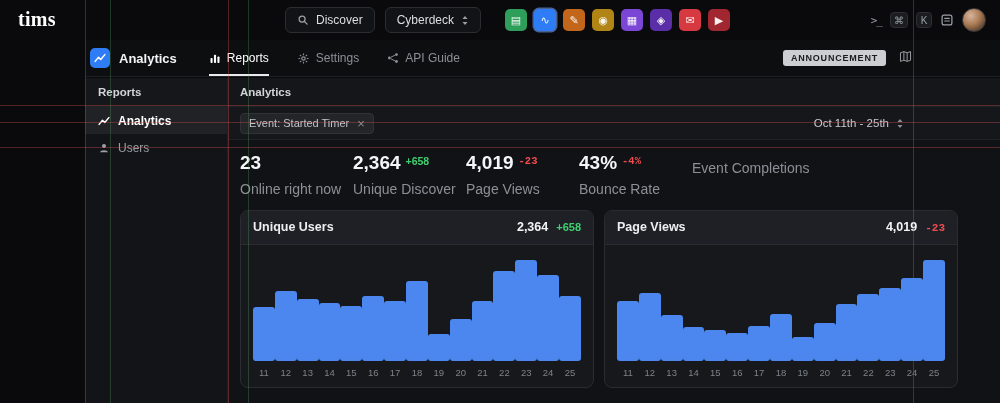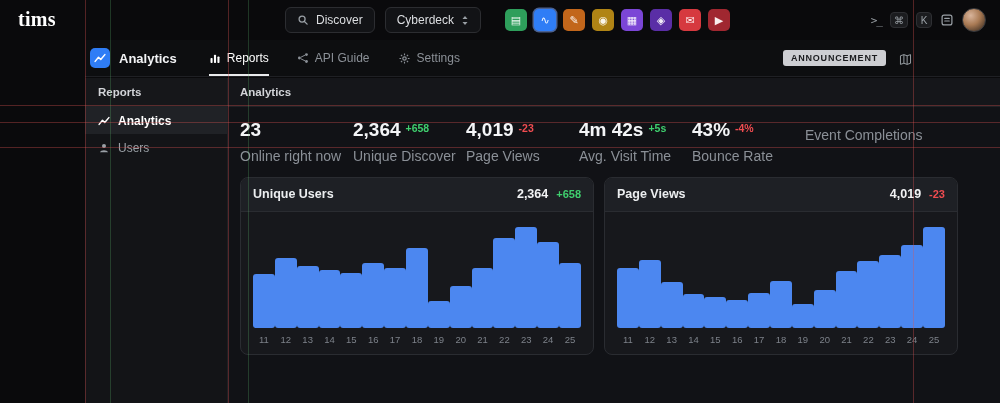--- a/index.html
+++ b/index.html
@@ -25,21 +25,21 @@
     background:radial-gradient(circle at 35% 30%,#d8b49b 0%,#a97a54 45%,#57402e 80%,#2f241b 100%);}
 
   
   .app-header{position:absolute;top:40px;left:85px;right:0;height:37px;background:#0d0e10;border-bottom:1px solid #1f2024;display:flex;align-items:center;padding-left:5px;}
   .app-tile-lg{width:20px;height:20px;border-radius:5px;background:var(--accent);display:inline-flex;align-items:center;justify-content:center;color:#fff;}
   .app-title{font-size:13px;font-weight:700;color:#f2f3f5;margin-left:9px;}
   .tabs{display:flex;gap:28px;margin-left:32px;height:100%;align-items:stretch;}
   .tab{display:flex;align-items:center;gap:6px;font-size:12px;color:#8b9097;position:relative;cursor:pointer;}
   .tab.active{color:#fff;}
   .tab.active::after{content:"";position:absolute;left:0;right:0;bottom:0;height:2px;background:#e9eaec;}
-  .header-right{margin-left:auto;margin-right:88px;display:flex;align-items:flex-end;gap:13px;border-radius:6px;}
+  .header-right{margin-left:auto;margin-right:88px;display:flex;align-items:flex-start;gap:13px;border-radius:6px;}
   .badge{background:#cdced2;color:#1a1b1e;font-size:9px;font-weight:700;letter-spacing:.8px;padding:3px 8px;border-radius:3px;cursor:pointer;}
 
   
   .sidebar{position:absolute;top:78px;left:85px;width:143px;bottom:0;background:#131417;border-right:1px solid #1f2024;}
   .panel-header{height:29px;display:flex;align-items:center;padding-left:13px;font-size:11.5px;font-weight:700;color:#d2d4d8;border-bottom:1px solid #212226;background:#16171a;}
   .side-item{height:27px;display:flex;align-items:center;gap:8px;padding-left:13px;font-size:12px;color:#9aa0a6;cursor:pointer;}
   .side-item.active{background:#202226;color:#fff;font-weight:600;}
 
   
   .main{position:absolute;top:78px;left:228px;right:0;bottom:0;background:#111216;}
@@ -51,21 +51,21 @@
   .date-range .icon{color:#8b9097;}
 
   .stats{display:flex;padding:13px 0 0 12px;}
   .stat{width:113px;}
   .stat:last-child{width:auto;}
   .stat-top{display:flex;gap:5px;align-items:flex-start;}
   .stat-value{font-size:19px;font-weight:700;color:#f4f5f7;line-height:1.1;}
   .stat-delta{font-size:10.5px;font-weight:700;margin-top:2px;}
   .stat-label{font-size:14px;color:#8b9097;margin-top:7px;white-space:nowrap;}
   .green{color:var(--green);}
-  .red{color:var(--red);}
+  .red{color:var(--red);font-family:Liberation Mono, monospace;}
 
   .charts{display:flex;gap:10px;padding:13px 0 0 12px;}
   .chart-card{width:354px;height:178px;background:#17181c;border:1px solid #2a2c31;border-radius:8px;overflow:hidden;display:flex;flex-direction:column;}
   .chart-head{height:34px;display:flex;align-items:center;padding:0 12px;background:#1e2025;border-bottom:1px solid #2a2c31;flex:0 0 auto;}
   .chart-title{font-size:12.5px;font-weight:700;color:#eceef0;}
   .chart-num{margin-left:auto;display:inline-flex;gap:8px;align-items:baseline;}
   .chart-total{font-size:12.5px;font-weight:700;color:#f2f3f5;}
   .chart-delta{font-size:11px;font-weight:700;}
   .plot{flex:1;display:flex;gap:0;padding:12px 12px 7px;}
   .col{flex:1;display:flex;flex-direction:column;min-width:0;}
@@ -144,37 +144,37 @@
             <svg width="12" height="12" viewBox="0 0 16 16">
               <rect x="2" y="8" width="2.8" height="6.5" rx="1" fill="currentColor"></rect>
               <rect x="6.6" y="3.5" width="2.8" height="11" rx="1" fill="currentColor"></rect>
               <rect x="11.2" y="6" width="2.8" height="8.5" rx="1" fill="currentColor"></rect>
             </svg>
           </span>
           <span>Reports</span>
         </div>
         <div class="tab">
           <span class="icon">
+            <svg width="13" height="13" viewBox="0 0 16 16">
+              <circle cx="8" cy="8" r="2.1" fill="none" stroke="currentColor" stroke-width="1.5"></circle>
+              <path d="M8 1.8v2.1M8 12.1v2.1M1.8 8h2.1M12.1 8h2.1M3.6 3.6l1.5 1.5M10.9 10.9l1.5 1.5M12.4 3.6l-1.5 1.5M5.1 10.9l-1.5 1.5" stroke="currentColor" stroke-width="1.4"></path>
+            </svg>
+          </span>
+          <span>Settings</span>
+        </div>
+        <div class="tab">
+          <span class="icon">
             <svg width="12" height="12" viewBox="0 0 16 16">
               <circle cx="3.2" cy="8" r="1.9" fill="currentColor"></circle>
               <circle cx="12.6" cy="3.4" r="1.9" fill="currentColor"></circle>
               <circle cx="12.6" cy="12.6" r="1.9" fill="currentColor"></circle>
               <path d="M4.9 7.1l6-3M4.9 8.9l6 3" stroke="currentColor" stroke-width="1.3" fill="none"></path>
             </svg>
           </span>
           <span>API Guide</span>
-        </div>
-        <div class="tab">
-          <span class="icon">
-            <svg width="13" height="13" viewBox="0 0 16 16">
-              <circle cx="8" cy="8" r="2.1" fill="none" stroke="currentColor" stroke-width="1.5"></circle>
-              <path d="M8 1.8v2.1M8 12.1v2.1M1.8 8h2.1M12.1 8h2.1M3.6 3.6l1.5 1.5M10.9 10.9l1.5 1.5M12.4 3.6l-1.5 1.5M5.1 10.9l-1.5 1.5" stroke="currentColor" stroke-width="1.4"></path>
-            </svg>
-          </span>
-          <span>Settings</span>
         </div>
       </nav>
     <div class="header-right">
       <span class="badge">ANNOUNCEMENT</span>
       <span class="icon tb-icon" id="map-icon">
           <svg width="13" height="13" viewBox="0 0 16 16">
             <path d="M1.8 3.4L6 2l4 1.4L14.2 2v10.6L10 14 6 12.6l-4.2 1.4zM6 2v10.6M10 3.4V14" fill="none" stroke="currentColor" stroke-width="1.2" stroke-linejoin="round"></path>
           </svg>
         </span>
     </div>
@@ -199,20 +199,35 @@
             </svg>
           </span>
           <span>Users</span>
         </div>
       </div>
   </aside>
 
   <main class="main">
     <div class="panel-header">Analytics</div>
 
+    <div class="filter-row">
+      <span class="chip">
+        <span>Event: Started Timer</span>
+        <span class="chip-x">×</span>
+      </span>
+      <span class="date-range">
+        <span>Oct 11th - 25th</span>
+        <span class="icon" id="date-sort-icon">
+            <svg width="8" height="11" viewBox="0 0 10 14">
+              <path d="M5 1.2L8.2 5H1.8z" fill="currentColor"></path>
+              <path d="M5 12.8L1.8 9h6.4z" fill="currentColor"></path>
+            </svg>
+          </span>
+      </span>
+    </div>
 
     <div class="stats" id="stats-row">
         <div class="stat">
           <div class="stat-top">
             <span class="stat-value">23</span>
           </div>
           <div class="stat-label">Online right now</div>
         </div>
         <div class="stat">
           <div class="stat-top">
@@ -220,27 +235,20 @@
             <span class="stat-delta green">+658</span>
           </div>
           <div class="stat-label">Unique Discover</div>
         </div>
         <div class="stat">
           <div class="stat-top">
             <span class="stat-value">4,019</span>
             <span class="stat-delta red">-23</span>
           </div>
           <div class="stat-label">Page Views</div>
-        </div>
-        <div class="stat">
-          <div class="stat-top">
-            <span class="stat-value">4m 42s</span>
-            <span class="stat-delta green">+5s</span>
-          </div>
-          <div class="stat-label">Avg. Visit Time</div>
         </div>
         <div class="stat">
           <div class="stat-top">
             <span class="stat-value">43%</span>
             <span class="stat-delta red">-4%</span>
           </div>
           <div class="stat-label">Bounce Rate</div>
         </div>
         <div class="stat">
           <div class="stat-label">Event Completions</div>

